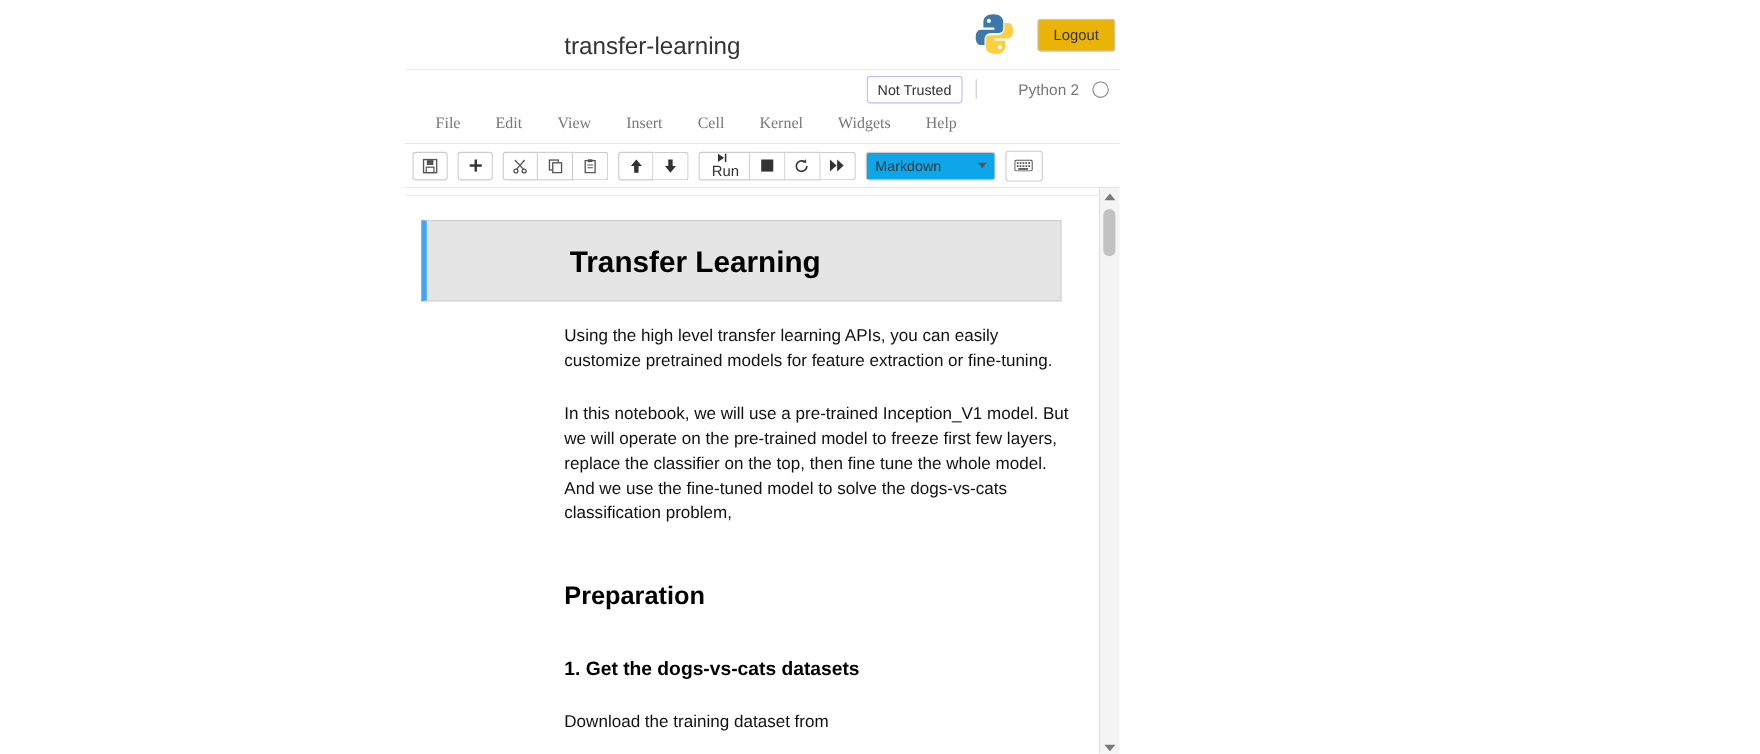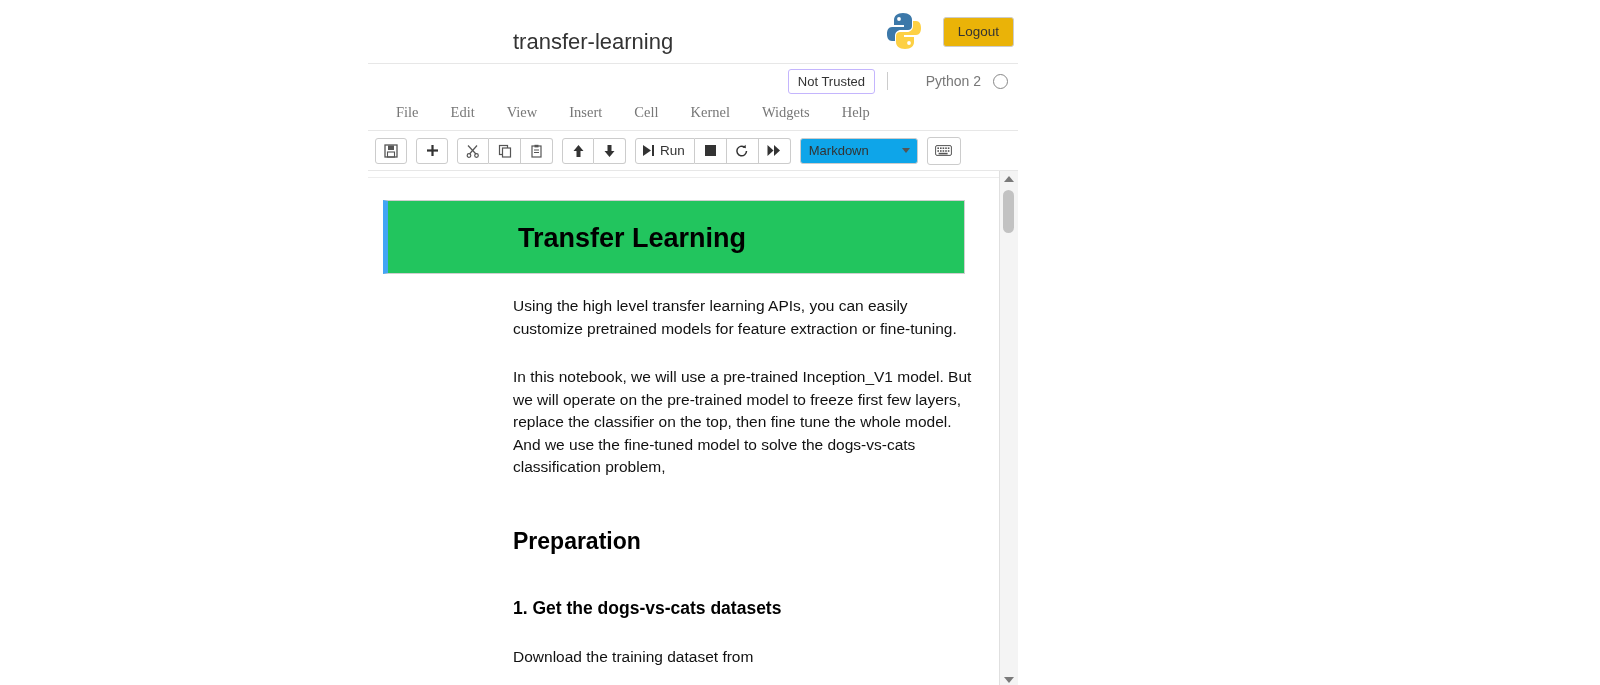--- a/index.html
+++ b/index.html
@@ -161,21 +161,21 @@
     display: flex;
     align-items: center;
     justify-content: center;
     cursor: pointer;
     color: #333333;
     font-size: 13px;
     padding: 0 6px;
     box-sizing: border-box;
   }
   .tb-group .tb-btn + .tb-btn { border-left: none; }
-  .tb-group .tb-btn:first-child { border-radius: 3px 0 0 3px; }
+  .tb-group .tb-btn:first-child { border-radius: 3px 0 0 3px; flex-direction: column; }
   .tb-group .tb-btn:last-child  { border-radius: 0 3px 3px 0; }
   .tb-group .tb-btn:only-child  { border-radius: 3px; }
   .tb-btn.run { padding: 0 9px 0 6px; }
   .tb-btn.run .lbl { margin-left: 5px; font-size: 13.5px; }
 
   .tb-select {
     position: relative;
     width: 118px;
     height: 26px;
     border: 1px solid #cccccc;
@@ -279,21 +279,21 @@
   .cell {
     position: relative;
     margin: 0;
     padding: 0;
   }
   .cell.selected {
     border: 1px solid #cfcfcf;
     border-left: 5px solid #42a5f5;
     margin: 22px 35px 0 15px;
     padding: 8px 0 8px 0;
-    background: #22c55e;
+    background: #e5e5e5;
   }
   .cell-body {
     padding-left: 130px;
     padding-right: 30px;
   }
 
   h1.md {
     font-size: 27px;
     font-weight: bold;
     color: #000000;

